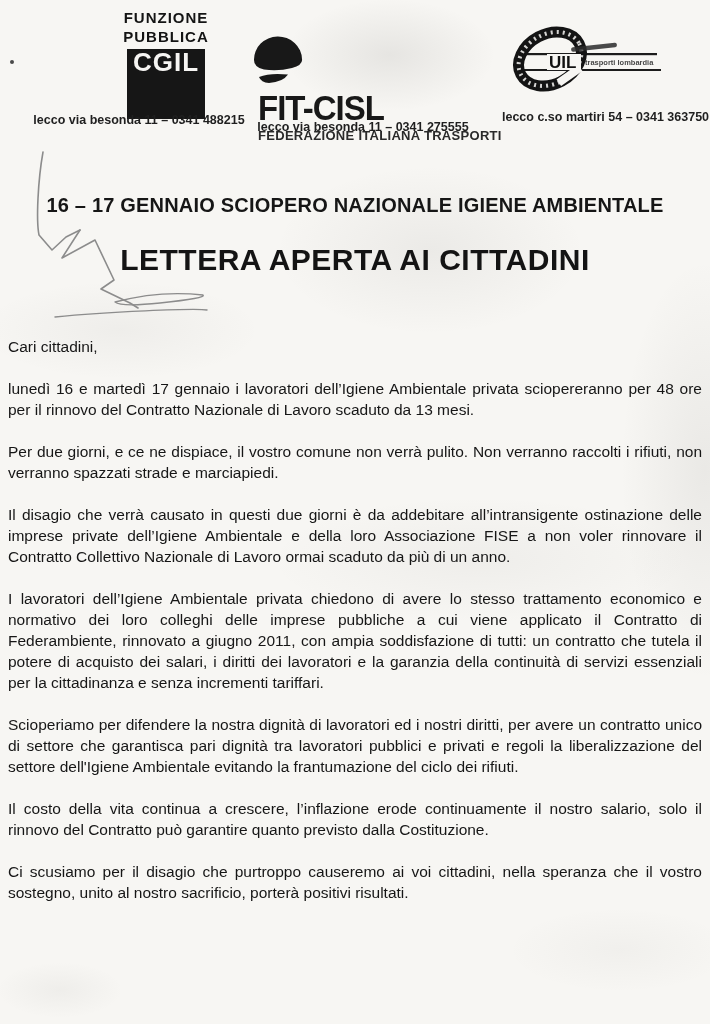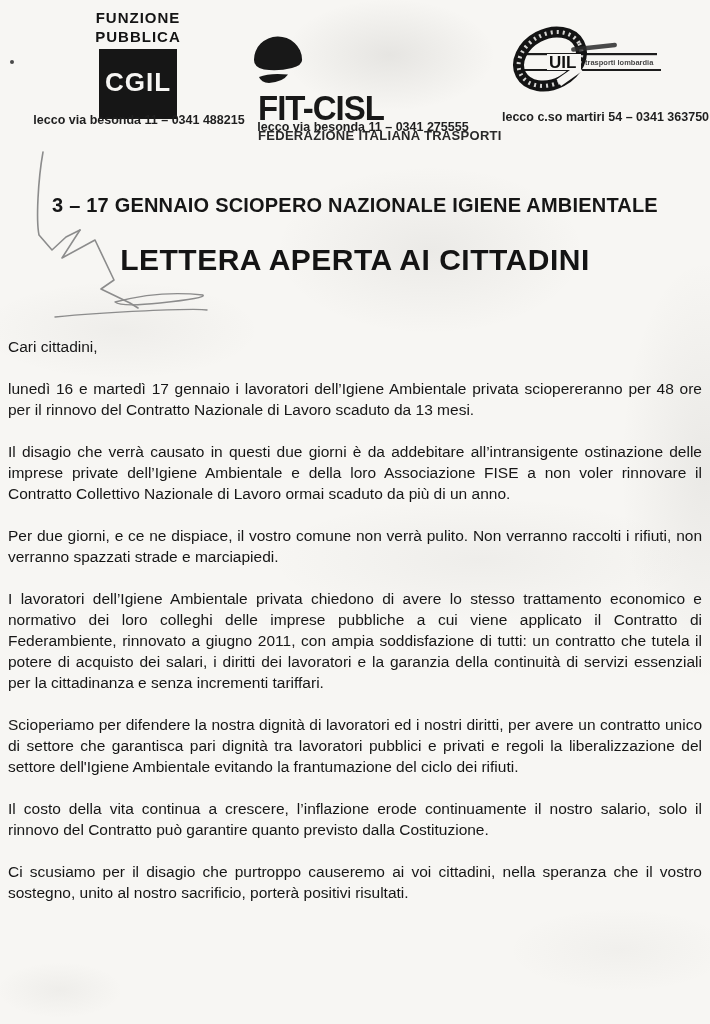--- a/index.html
+++ b/index.html
@@ -27,26 +27,26 @@
       radial-gradient(ellipse 300px 90px  at 480px 560px, rgba(80,78,74,0.05), transparent 70%),
       radial-gradient(ellipse 200px 70px  at 120px 330px, rgba(80,78,74,0.05), transparent 70%),
       radial-gradient(ellipse 90px 40px   at 60px  990px, rgba(80,78,74,0.05), transparent 70%),
       radial-gradient(ellipse 160px 60px  at 620px 950px, rgba(80,78,74,0.04), transparent 70%);
   }
   .speck { position: absolute; background: #4a4a4a; border-radius: 50%; }
 
   
   .org { position: absolute; text-align: center; }
 
-  .org-cgil { left: 48px; top: 8px; width: 180px; }
+  .org-cgil { left: 76px; top: 8px; width: 180px; }
   .cgil-top span { display: block; font-weight: bold; font-size: 15px; letter-spacing: 1px; line-height: 19px; color: #141414; }
   .cgil-square {
     width: 78px; height: 70px; margin: 3px auto 0;
     background: #161616;
-    display: flex; align-items: center; justify-content: center;
+    display: flex; align-items: flex-start; justify-content: center;
   }
   .cgil-square span {
     color: #f6f5f3; font-weight: bold; font-size: 26px; letter-spacing: 1px;
     line-height: 1; padding-bottom: 4px;
   }
 
   .org-fit { left: 252px; top: 36px; width: 220px; text-align: left; }
   .fit-row { display: flex; align-items: flex-start; flex-direction: column; }
   .fit-globe { width: 52px; height: 54px; flex: 0 0 auto; }
   .fit-text { margin-left: 6px; }
@@ -133,37 +133,37 @@
 
       <rect x="66" y="24" width="46" height="4.5" rx="2" fill="#2a2a2a" opacity="0.85" transform="rotate(-6 89 26)"></rect>
 
       <rect x="42" y="33" width="34" height="16" fill="#f7f6f3"></rect>
       <text x="44" y="47" font-family="Liberation Sans, sans-serif" font-weight="bold" font-size="17" fill="#111">UIL</text>
       <text x="80" y="44" font-family="Liberation Sans, sans-serif" font-weight="bold" font-size="7.5" fill="#333" opacity="0.9">trasporti lombardia</text>
     </svg>
   </div>
   <div class="address addr-uil">lecco c.so martiri 54 – 0341 363750</div>
 
-  <div class="title">3 – 17 GENNAIO SCIOPERO NAZIONALE IGIENE AMBIENTALE</div>
+  <div class="title">16 – 17 GENNAIO SCIOPERO NAZIONALE IGIENE AMBIENTALE</div>
   <div class="subtitle">LETTERA APERTA AI CITTADINI</div>
 
   <svg class="scribble" width="260" height="190" viewBox="0 0 190 190">
     <g fill="none" stroke="#8c8c8c" stroke-width="1.6" stroke-linecap="round" stroke-linejoin="round">
       <path d="M 8 12 C 3 40, 1 80, 4 95 L 17 110 L 31 97 L 45 90"></path>
       <path d="M 45 90 L 27 118 L 60 100 L 79 140 L 66 149 L 95 163 L 103 168"></path>
       <path d="M 20 177 C 70 172, 160 168, 172 170" stroke-width="1.4"></path>
       <path d="M 80 162 Q 125 150, 168 155 Q 172 158, 125 163 Q 86 167, 80 162 Z" stroke-width="1.3"></path>
     </g>
   </svg>
 
   <div class="letter-body">
     <p class="salutation">Cari cittadini,</p>
     <p>lunedì 16 e martedì 17 gennaio i lavoratori dell’Igiene Ambientale privata sciopereranno per 48 ore per il rinnovo del Contratto Nazionale di Lavoro scaduto da 13 mesi.</p>
+    <p>Per due giorni, e ce ne dispiace, il vostro comune non verrà pulito. Non verranno raccolti i rifiuti, non verranno spazzati strade e marciapiedi.</p>
     <p>Il disagio che verrà causato in questi due giorni è da addebitare all’intransigente ostinazione delle imprese private dell’Igiene Ambientale e della loro Associazione FISE a non voler rinnovare il Contratto Collettivo Nazionale di Lavoro ormai scaduto da più di un anno.</p>
-    <p>Per due giorni, e ce ne dispiace, il vostro comune non verrà pulito. Non verranno raccolti i rifiuti, non verranno spazzati strade e marciapiedi.</p>
     <p>I lavoratori dell’Igiene Ambientale privata chiedono di avere lo stesso trattamento economico e normativo dei loro colleghi delle imprese pubbliche a cui viene applicato il Contratto di Federambiente, rinnovato a giugno 2011, con ampia soddisfazione di tutti: un contratto che tutela il potere di acquisto dei salari, i diritti dei lavoratori e la garanzia della continuità di servizi essenziali per la cittadinanza e senza incrementi tariffari.</p>
     <p>Scioperiamo per difendere la nostra dignità di lavoratori ed i nostri diritti, per avere un contratto unico di settore che garantisca pari dignità tra lavoratori pubblici e privati e regoli la liberalizzazione del settore dell'Igiene Ambientale evitando la frantumazione del ciclo dei rifiuti.</p>
     <p>Il costo della vita continua a crescere, l’inflazione erode continuamente il nostro salario, solo il rinnovo del Contratto può garantire quanto previsto dalla Costituzione.</p>
     <p>Ci scusiamo per il disagio che purtroppo causeremo ai voi cittadini, nella speranza che il vostro sostegno, unito al nostro sacrificio, porterà positivi risultati.</p>
 
   </div>
 
 </div>
 
 </body></html>

